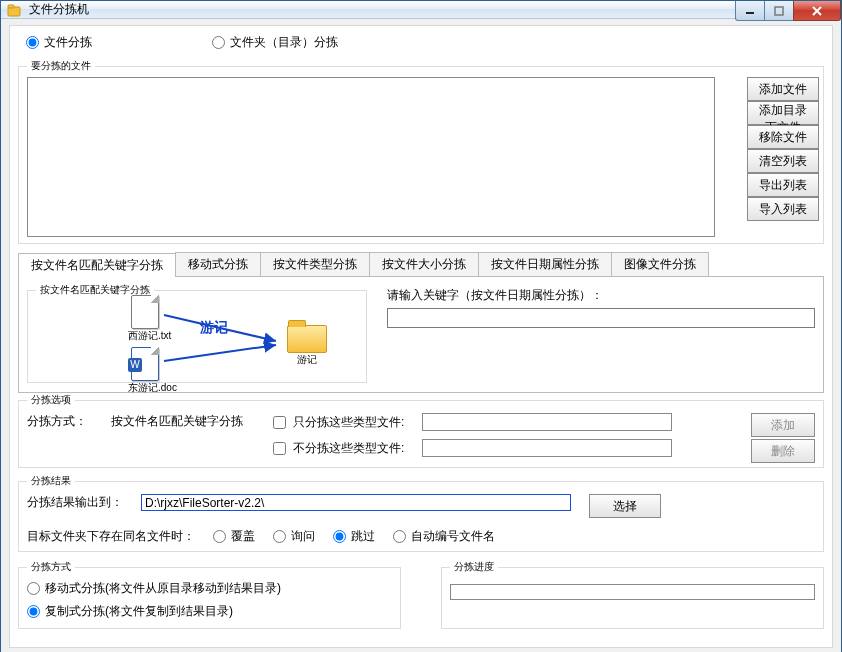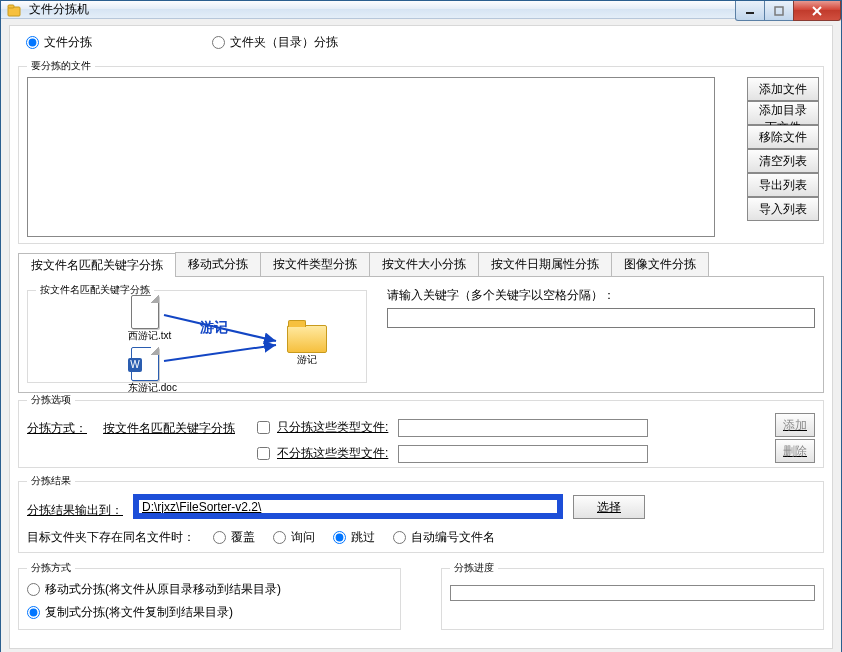--- a/index.html
+++ b/index.html
@@ -92,27 +92,27 @@
   .file-ico.doc .page { border-color:#2a5db0; }
   .file-ico.doc .page::before { content:"W"; color:#fff; background:#2a5db0; position:absolute; left:-4px; top:10px; width:14px; height:14px; font-size:10px; line-height:14px; text-align:center; border-radius:2px; }
   .folder-ico { position:absolute; width:46px; text-align:center; font-size:10px; }
   .folder-ico .fld { width:40px; height:28px; background:linear-gradient(#ffe9a0,#f6c03e); border:1px solid #c89a1d; border-radius:2px; margin:0 auto; position:relative; }
   .folder-ico .fld::before { content:""; position:absolute; top:-6px; left:0; width:16px; height:6px; background:#f6c03e; border:1px solid #c89a1d; border-bottom:none; border-radius:2px 2px 0 0; }
   .arrow-label { position:absolute; color:#1346c4; font-weight:bold; font-size:14px; }
   .kw-side { flex:1; padding-top:4px; }
   .kw-side .hint { margin-bottom:4px; }
   .kw-side input[type=text] { width:100%; height:20px; border:1px solid #7a7a7a; padding:0 3px; font-family:inherit; font-size:12px; }
   fieldset.opts { padding-bottom:2px; margin-top:0; }
-  .optline { display:flex; align-items:flex-end; gap:10px; margin:2px 0;text-decoration:underline; }
+  .optline { display:flex; align-items:flex-start; gap:18px; margin:2px 0; }
   .optline .lbl { min-width:66px; }
   .optline .val { min-width:140px; }
   .optline input[type=text].mini { width:250px; height:18px; border:1px solid #888; font-size:12px; padding:0 2px; }
   .optline .spacer { flex:1; }
-  .optline button.std { width:40px; }
-  .resultbox input.path { width:430px; height:25px; border:6px solid #1d4ed8; padding:0 3px; font-size:12px; }
+  .optline button.std { width:64px; }
+  .resultbox input.path { width:430px; height:17px; border:1px solid #1d4ed8; padding:0 3px; font-size:12px; }
   .samerow { display:flex; align-items:center; gap:18px; margin-top:10px; flex-wrap:nowrap; }
   .method-progress { display:flex; gap:40px; margin-top:2px; }
   fieldset.method { flex:1; }
   fieldset.progress { flex:1; }
   .progressbar { height:16px; border:1px solid #888; background:#fff; width:100%; margin-top:6px; }
   .bottom-btns { display:flex; justify-content:space-around; padding:6px 60px 0 60px; }
   svg.arrow { position:absolute; overflow:visible; }
   fieldset.fileset { padding:4px 4px 6px 8px; }
   .chk { display:flex; align-items:center; gap:4px; }
 </style>
@@ -206,21 +206,21 @@
                 <marker id="ah" markerWidth="8" markerHeight="8" refX="6" refY="3" orient="auto">
                   <path d="M0,0 L6,3 L0,6 Z" fill="#1346c4"></path>
                 </marker>
               </defs>
             <line x1="0" y1="8" x2="112" y2="34" stroke="#1346c4" stroke-width="2" marker-end="url(#ah)"></line>
             <line x1="0" y1="54" x2="112" y2="38" stroke="#1346c4" stroke-width="2" marker-end="url(#ah)"></line>
           </svg>
           <div class="arrow-label" style="left:172px; top:22px;">游记</div>
         </fieldset>
         <div class="kw-side">
-          <div class="hint">请输入关键字（多个关键字以空格分隔）：</div>
+          <div class="hint">请输入关键字（按文件日期属性分拣）：</div>
           <input type="text" value="" style="">
         </div>
       </div>
 
       <fieldset class="group opts">
         <legend>分拣选项</legend>
         <div class="optline">
           <span class="lbl">分拣方式：</span>
           <span class="val">按文件名匹配关键字分拣</span>
           <label class="chk">

